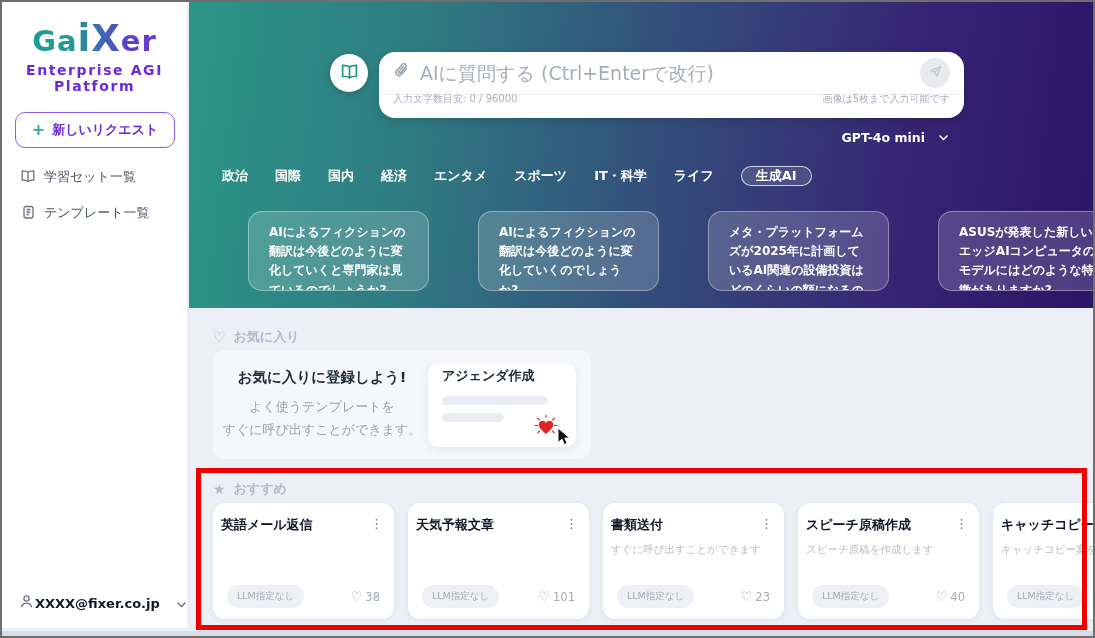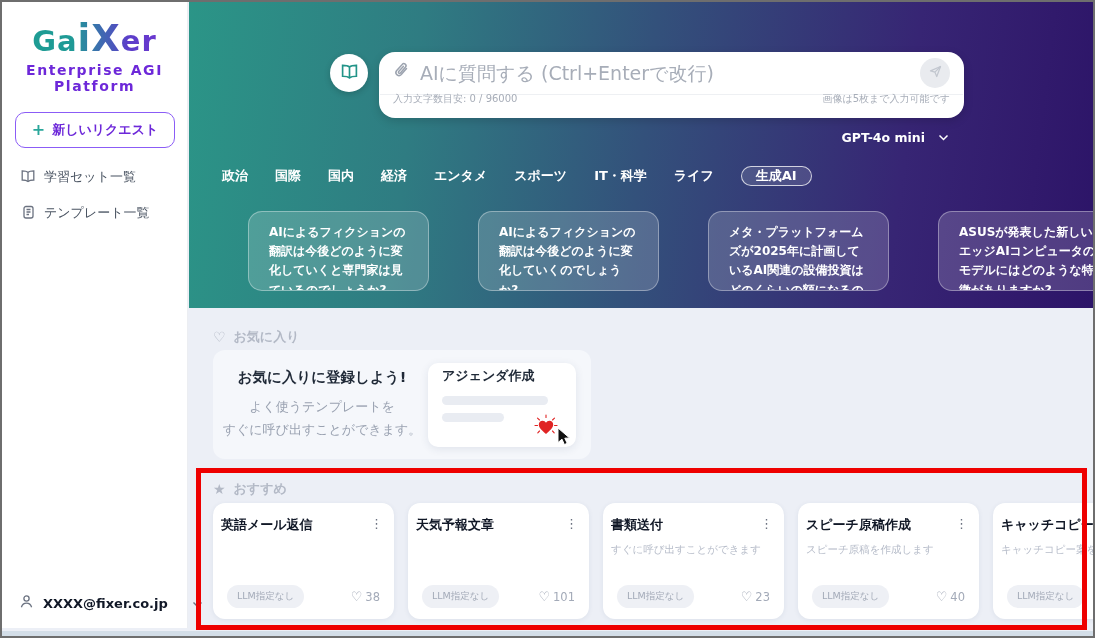--- a/index.html
+++ b/index.html
@@ -16,21 +16,21 @@
     -webkit-background-clip:text; background-clip:text; color:transparent; }
   .logo-x { font-size:37px; }
   .logo-sub { margin-top:1px; font-size:14px; font-weight:700; letter-spacing:1.6px; color:#6D28D9; }
   .new-req { display:flex; align-items:center; justify-content:center; gap:7px; margin:18px 13px 0;
     width:160px; height:36px; background:#fff; border:1.5px solid #8B5CF6; border-radius:10px;
     color:#6D28D9; font-size:13px; font-weight:700; cursor:pointer; font-family:inherit; }
   .new-req .plus { color:#2AA79B; font-size:16px; font-weight:700; }
   .side-nav { margin:20px 0 0 18px; }
   .side-item { display:flex; align-items:center; gap:8px; margin-bottom:17px; color:#4B5563; font-size:13px; cursor:pointer; }
   .side-item svg { flex:0 0 auto; }
-  .user-row { position:absolute; left:16px; bottom:14px; display:flex; align-items:center; gap:8px; cursor:pointer; }
+  .user-row { position:absolute; left:16px; bottom:14px; display:flex; align-items:center; gap:0; cursor:pointer; }
   .user-email { font-size:13px; font-weight:700; color:#111827; }
   .user-row .chev { margin-left:16px; }
 
   
   .main { position:absolute; left:187px; top:0; right:0; bottom:0; background:#ECEFF6; overflow:hidden; }
 
   .hero { position:absolute; left:0; top:0; right:0; height:306px;
     background:linear-gradient(97deg,#2B9587 0%,#2F7C82 25%,#33517B 50%,#372574 78%,#311A6C 92%,#2C1468 100%); }
 
   .book-circle { position:absolute; left:141px; top:52px; width:38px; height:38px; border-radius:50%;

